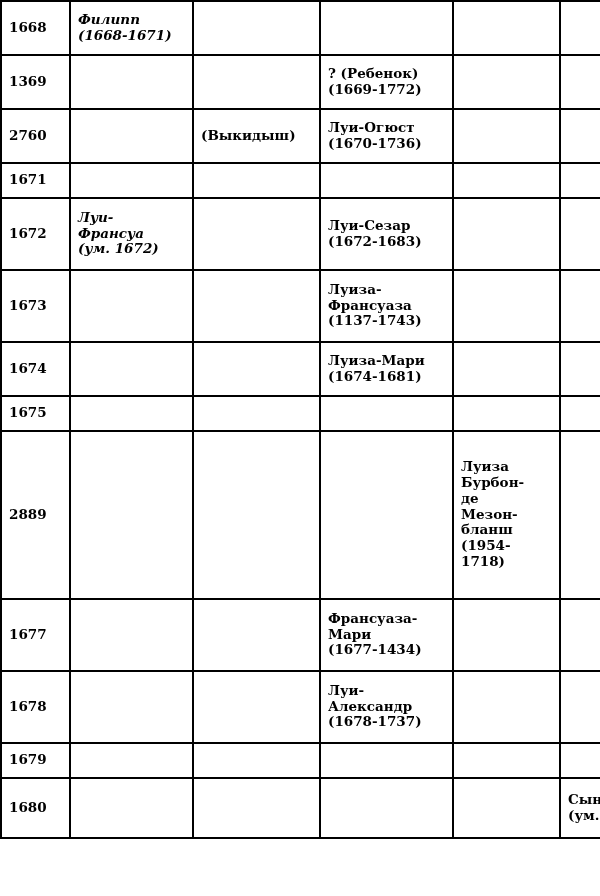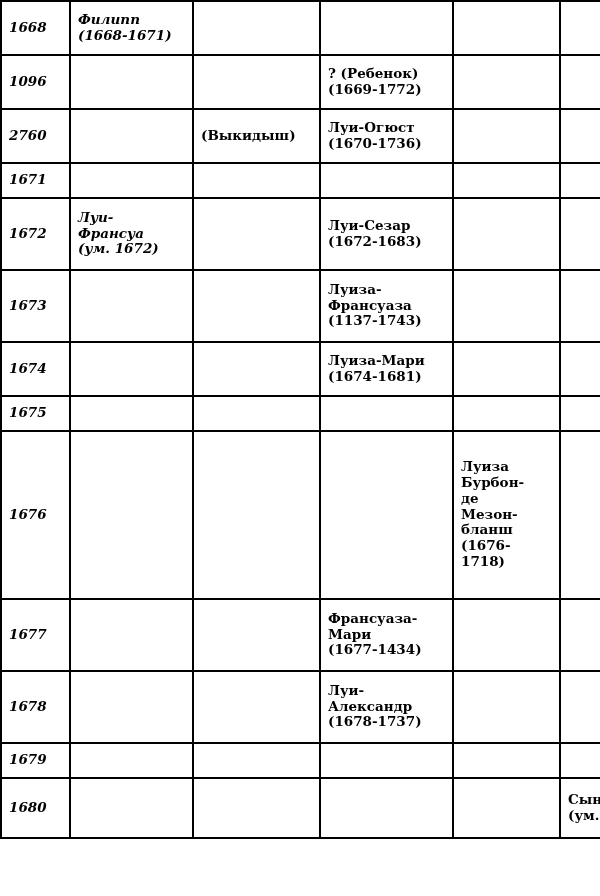--- a/index.html
+++ b/index.html
@@ -25,21 +25,21 @@
     vertical-align: middle;
     padding: 4px 6px 5px 7px;
     font-size: 13.5px;
     font-weight: bold;
     line-height: 1.18;
     font-family: "DejaVu Serif", "Liberation Serif", serif;
     word-wrap: break-word;
     overflow-wrap: break-word;
     hyphens: manual;
   }
-  td.c-year   { width: 54px; font-style: italic; }
+  td.c-year   { width: 54px; }
   td.c-col1   { width: 108px; font-style: italic; }
   td.c-col2   { width: 112px; margin-left: 44px; }
   td.c-col3   { width: 118px; border-radius: 14px; }
   td.c-col4   { width: 92px; }
   td.c-col5   { width: 104px; }
 
   .cell-line { display: block; white-space: pre-line; }
 </style>
 </head>
 <body>
@@ -62,21 +62,21 @@
         </td>
       <td class="c-col4">
           <span class="cell-line"></span>
         </td>
       <td class="c-col5">
           <span class="cell-line"></span>
         </td>
     </tr>
     <tr style="height: 54px;">
       <td class="c-year">
-          <span class="cell-line">1096</span>
+          <span class="cell-line">1369</span>
         </td>
       <td class="c-col1">
           <span class="cell-line"></span>
         </td>
       <td class="c-col2">
           <span class="cell-line"></span>
         </td>
       <td class="c-col3">
           <span class="cell-line">? (Ребенок)
 (1669-1772)</span>
@@ -210,38 +210,38 @@
         </td>
       <td class="c-col4">
           <span class="cell-line"></span>
         </td>
       <td class="c-col5">
           <span class="cell-line"></span>
         </td>
     </tr>
     <tr style="height: 168px;">
       <td class="c-year">
-          <span class="cell-line">1676</span>
+          <span class="cell-line">2889</span>
         </td>
       <td class="c-col1">
           <span class="cell-line"></span>
         </td>
       <td class="c-col2">
           <span class="cell-line"></span>
         </td>
       <td class="c-col3">
           <span class="cell-line"></span>
         </td>
       <td class="c-col4">
           <span class="cell-line">Луиза
 Бурбон-
 де
 Мезон-
 бланш
-(1676-
+(1954-
 1718)</span>
         </td>
       <td class="c-col5">
           <span class="cell-line"></span>
         </td>
     </tr>
     <tr style="height: 72px;">
       <td class="c-year">
           <span class="cell-line">1677</span>
         </td>

